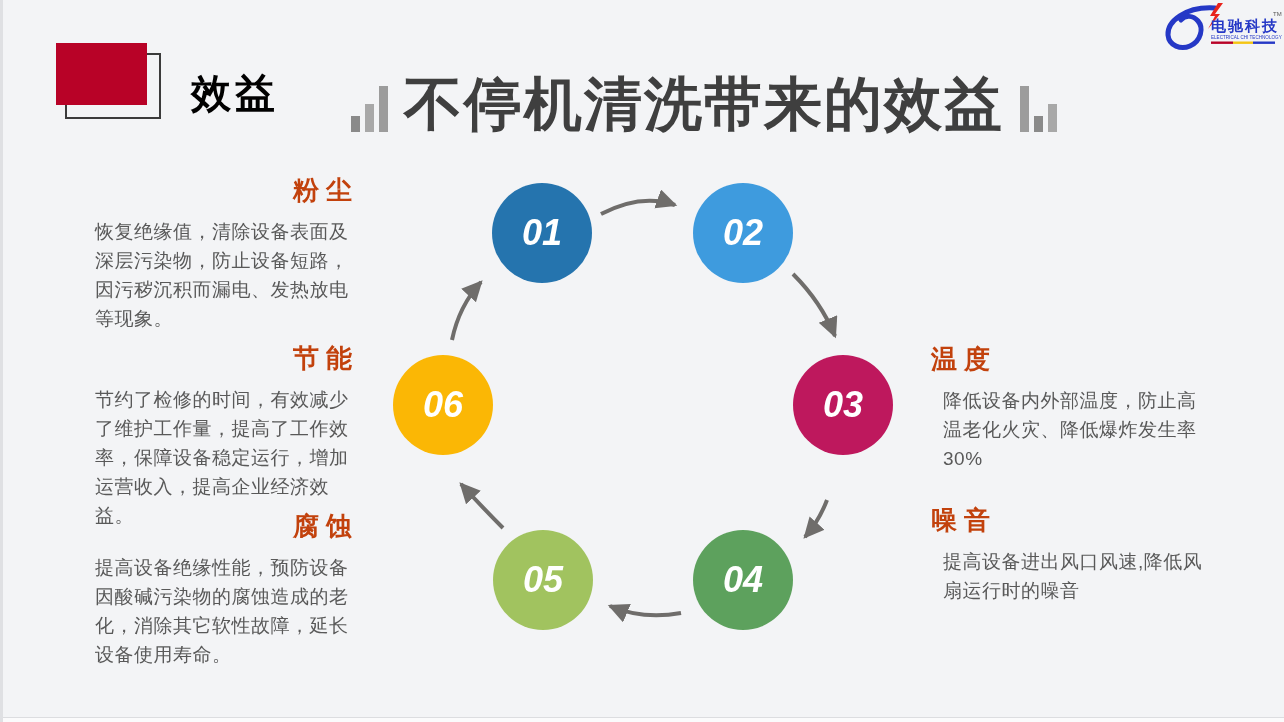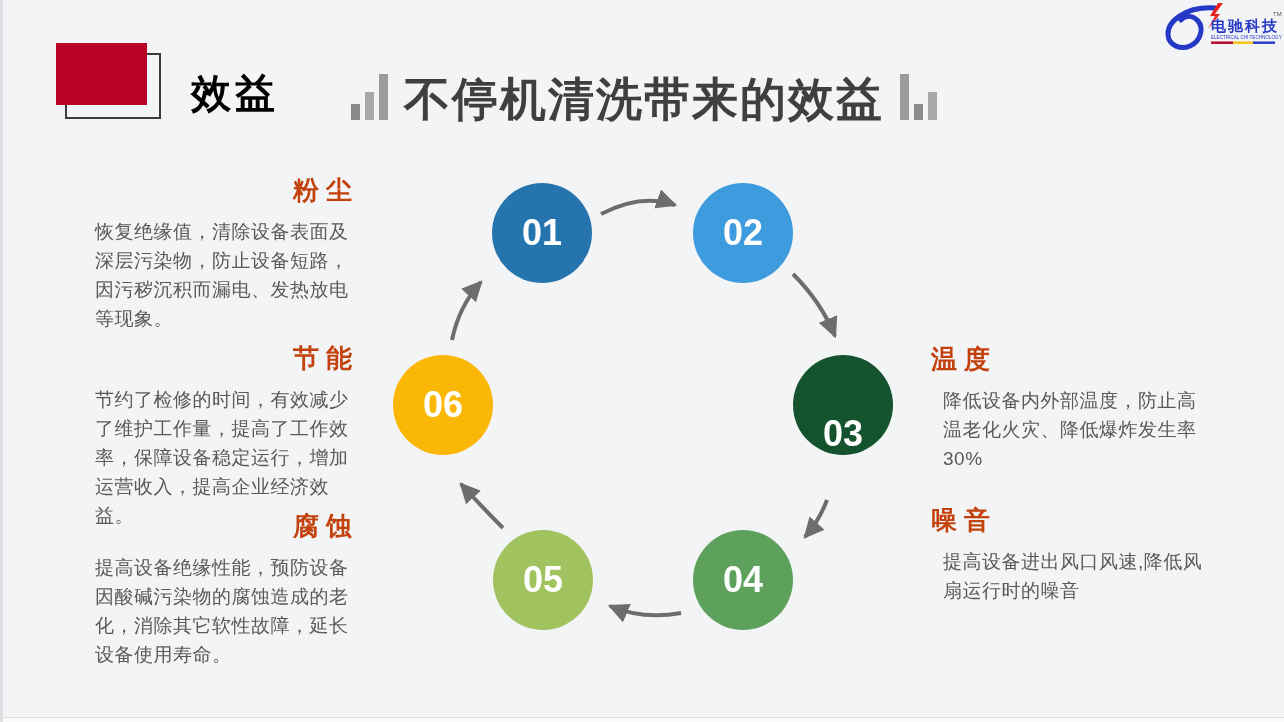--- a/index.html
+++ b/index.html
@@ -28,21 +28,21 @@
   .section-label{
     position:absolute;left:172px;top:50px;
     font-size:40px;font-weight:bold;color:#000000;
     letter-spacing:4px;margin:16px;
   }
   .title-row{
     position:absolute;left:348px;top:74px;
     display:flex;align-items:flex-end;gap:16px;
   }
   .main-title{
-    font-size:46px;font-weight:bold;color:#3F3F3F;
+    font-size:58px;font-weight:bold;color:#3F3F3F;
     letter-spacing:2px;margin:0;line-height:1.05;white-space:nowrap;
   }
   .bars{display:flex;align-items:flex-end;gap:5px;margin-bottom:3px;}
   .bars i{display:block;width:9px;background:#A8A8A8;}
   .bars .b-s{height:16px;background:#8A8A8A;}
   .bars .b-m{height:28px;}
   .bars .b-l{height:46px;background:#9C9C9C;}
   
   .logo{position:absolute;left:1156px;top:2px;width:124px;height:54px;}
   
@@ -58,20 +58,21 @@
   .benefit.align-right h2{text-align:right;padding-right:2px;}
   .benefit.col-right{width:292px;}
   
   .step{
     position:absolute;width:100px;height:100px;border-radius:50%;
     display:flex;align-items:center;justify-content:center;
   }
   .step span{
     color:#ffffff;font-size:36px;font-weight:bold;
     font-family:"Liberation Sans","DejaVu Sans",sans-serif;
+    font-style:italic;
   }
   .arrows{position:absolute;left:0;top:0;pointer-events:none;}
 </style>
 </head>
 <body>
 
 <div class="slide">
 
   <div class="redbox-outline"></div>
   <div class="redbox"></div>
@@ -123,21 +124,21 @@
     <h2>噪音</h2>
     <p>提高设备进出风口风速,降低风扇运行时的噪音</p>
   </div>
 
   <div class="step" style="left: 489px; top: 183px; background-color: rgb(37, 116, 174);">
     <span>01</span>
   </div>
   <div class="step" style="left: 690px; top: 183px; background-color: rgb(62, 155, 222);">
     <span>02</span>
   </div>
-  <div class="step" style="left: 790px; top: 355px; background-color: #14532d; align-items: flex-end;">
+  <div class="step" style="left: 790px; top: 355px; background-color: #be185d;">
     <span>03</span>
   </div>
   <div class="step" style="left: 690px; top: 530px; background-color: rgb(93, 161, 93);">
     <span>04</span>
   </div>
   <div class="step" style="left: 490px; top: 530px; background-color: rgb(161, 195, 95);">
     <span>05</span>
   </div>
   <div class="step" style="left: 390px; top: 355px; background-color: rgb(251, 183, 5);">
     <span>06</span>

